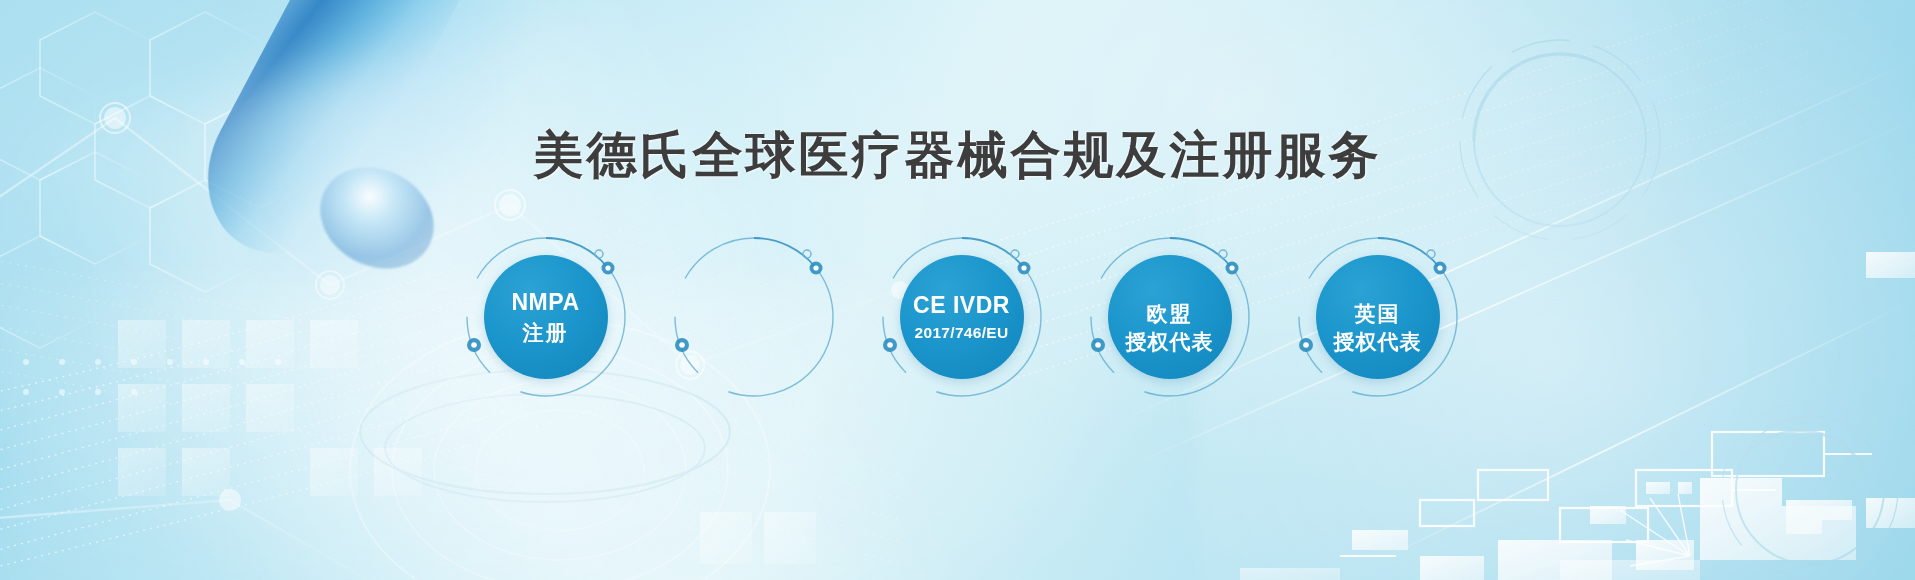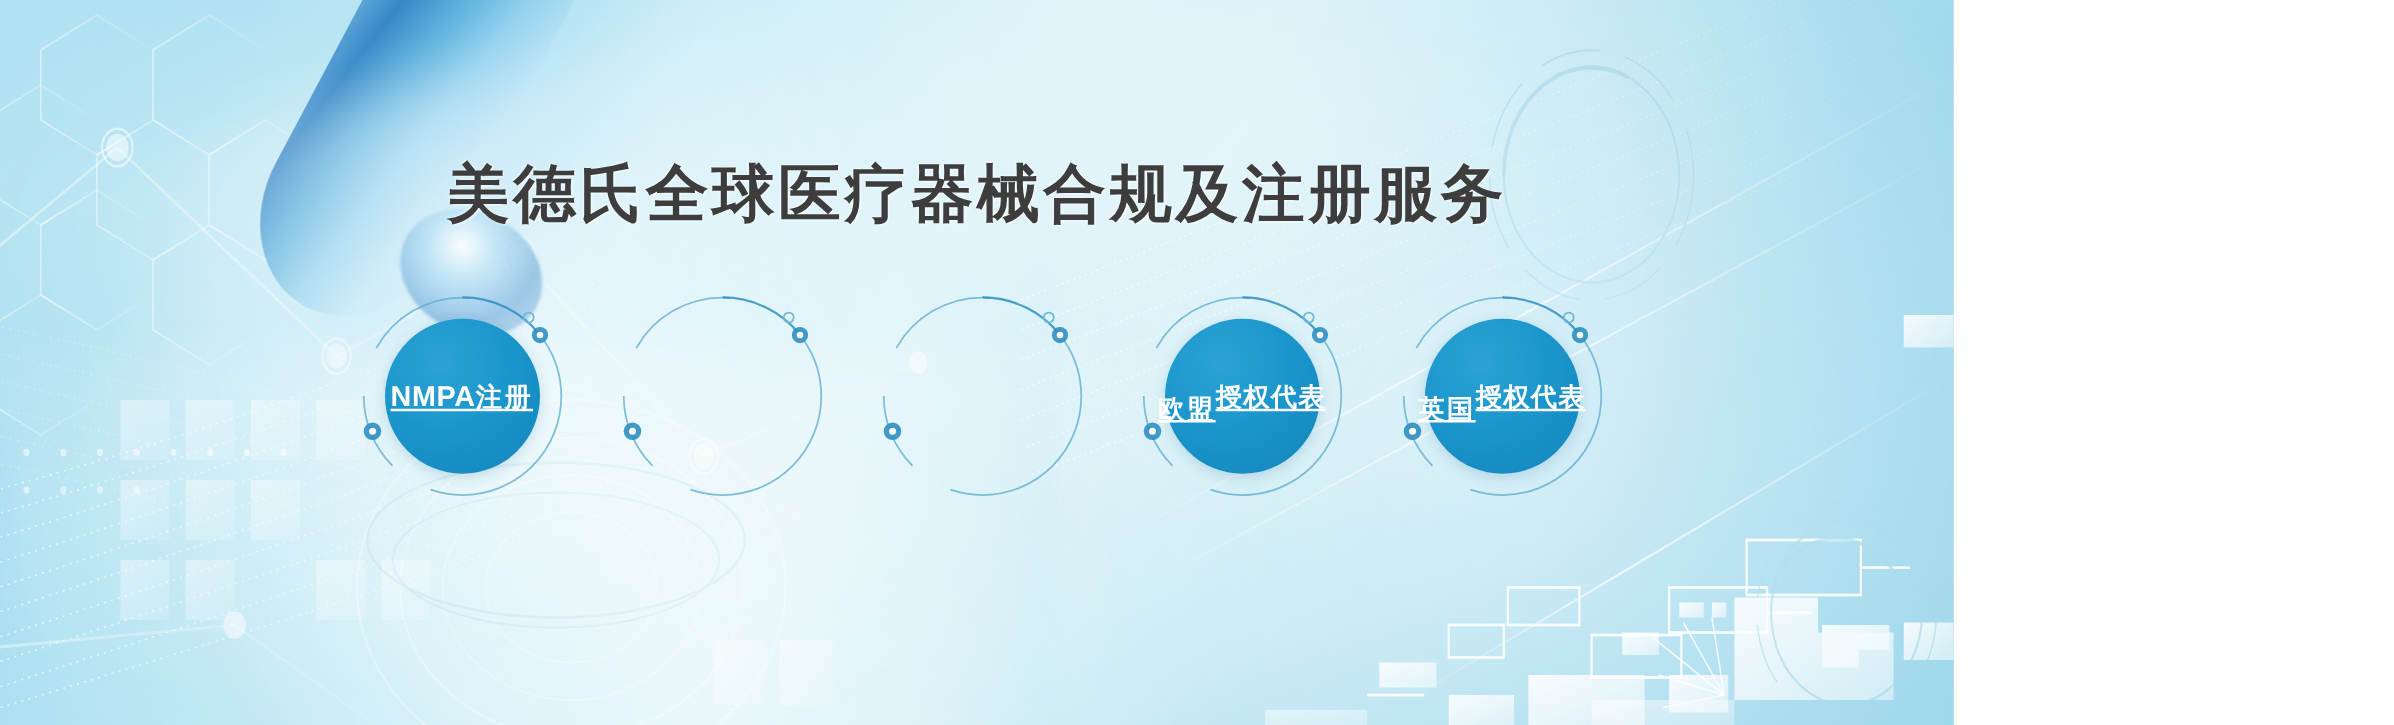--- a/index.html
+++ b/index.html
@@ -1,20 +1,20 @@
 <!DOCTYPE html>
 <html><head>
 <meta charset="utf-8">
 <style>
   html,body{margin:0;padding:0;background:#fff;}
   body{font-family:"Liberation Sans","DejaVu Sans",sans-serif;}
 
   .banner{
     position:relative;
-    width:1563px;
+    width:1915px;
     height:580px;
     overflow:hidden;
     background:
       radial-gradient(ellipse 900px 620px at 22% 36%, rgba(255,255,255,0.42) 0%, rgba(255,255,255,0) 62%),
       radial-gradient(ellipse 760px 520px at 64% 18%, rgba(255,255,255,0.32) 0%, rgba(255,255,255,0) 65%),
       linear-gradient(118deg,
         #a9dff0 0%,
         #a2dcef 11%,
         #b7e5f3 24%,
         #cdeef7 36%,
@@ -134,27 +134,26 @@
     pointer-events:none;
   }
   .badge .disc{
     position:absolute;
     left:18px; top:18px;
     width:124px; height:124px;
     border-radius:50%;
     background:radial-gradient(circle at 36% 28%, #2ca2d4 0%, #1b96cc 46%, #1184bb 100%);
     box-shadow:0 3px 10px rgba(16,100,150,0.18);
     display:flex;
-    flex-direction:row;
+    flex-direction:column;
     align-items:center;
     justify-content:center;
     color:#ffffff;
     text-align:center;
     line-height:1.15;
-    text-decoration:underline;
   }
   .badge .disc .l1{
     font-size:23px;
     font-weight:700;
     letter-spacing:0.5px;
     white-space:nowrap;
   }
   .badge .disc .l2{
     font-size:18px;
     font-weight:700;
@@ -401,20 +400,24 @@
     <div class="badge code">
       <svg class="deco" viewBox="0 0 196 196">
         <circle cx="98" cy="98" r="79" fill="none" stroke="#5aa9cf" stroke-width="1.4" stroke-dasharray="150 36 62 40 90 70" opacity="0.75"></circle>
         <path d="M98,19 a79,79 0 0 1 62,30" fill="none" stroke="#2f8fc0" stroke-width="1.8" opacity="0.85"></path>
         <circle cx="160" cy="49" r="6.5" fill="#2f8fc0" opacity="0.9"></circle>
         <circle cx="160" cy="49" r="2.6" fill="#ffffff"></circle>
         <circle cx="26" cy="126" r="7" fill="#2f8fc0" opacity="0.9"></circle>
         <circle cx="26" cy="126" r="2.8" fill="#ffffff"></circle>
         <circle cx="151" cy="35" r="4" fill="none" stroke="#6fb7d9" stroke-width="1.4"></circle>
       </svg>
+      <div class="disc">
+        <div class="l1">CE IVDR</div>
+        <div class="l2">2017/746/EU</div>
+      </div>
     </div>
 
     <div class="badge cn">
       <svg class="deco" viewBox="0 0 196 196">
         <circle cx="98" cy="98" r="79" fill="none" stroke="#5aa9cf" stroke-width="1.4" stroke-dasharray="150 36 62 40 90 70" opacity="0.75"></circle>
         <path d="M98,19 a79,79 0 0 1 62,30" fill="none" stroke="#2f8fc0" stroke-width="1.8" opacity="0.85"></path>
         <circle cx="160" cy="49" r="6.5" fill="#2f8fc0" opacity="0.9"></circle>
         <circle cx="160" cy="49" r="2.6" fill="#ffffff"></circle>
         <circle cx="26" cy="126" r="7" fill="#2f8fc0" opacity="0.9"></circle>
         <circle cx="26" cy="126" r="2.8" fill="#ffffff"></circle>

